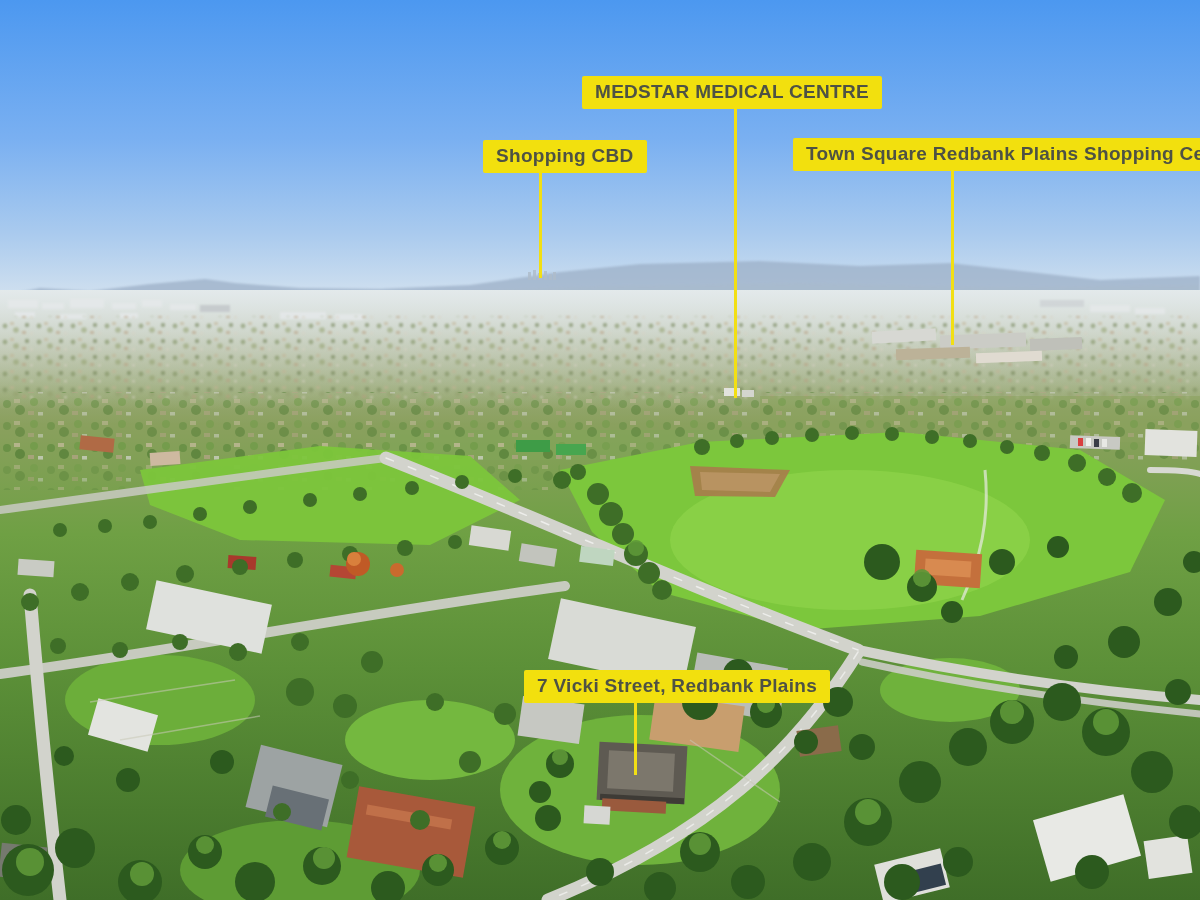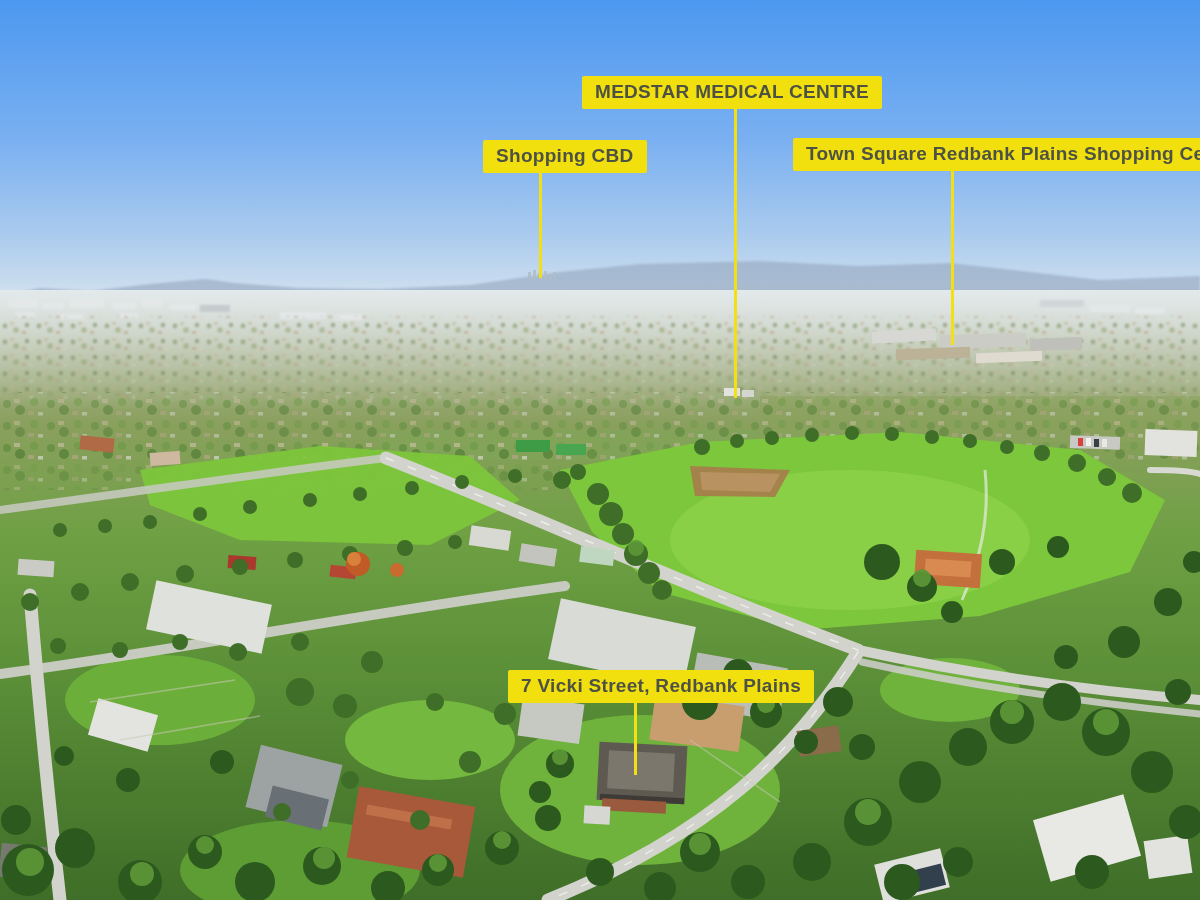--- a/index.html
+++ b/index.html
@@ -344,14 +344,14 @@
   </svg>
 
   <div class="pointer-line" style="left:734px;top:106px;height:292px"></div>
   <div class="pointer-line" style="left:539px;top:168px;height:110px"></div>
   <div class="pointer-line" style="left:951px;top:166px;height:179px"></div>
   <div class="pointer-line" style="left:634px;top:698px;height:77px"></div>
 
   <div class="callout" style="left:582px;top:76px">MEDSTAR MEDICAL CENTRE</div>
   <div class="callout" style="left:483px;top:140px">Shopping CBD</div>
   <div class="callout" style="left:793px;top:138px">Town Square Redbank Plains Shopping Centre</div>
-  <div class="callout" style="left:508px;top:670px">7 Vicki Street, Redbank Plains</div>
+  <div class="callout" style="left:524px;top:670px">7 Vicki Street, Redbank Plains</div>
 </div>
 
 </body></html>

